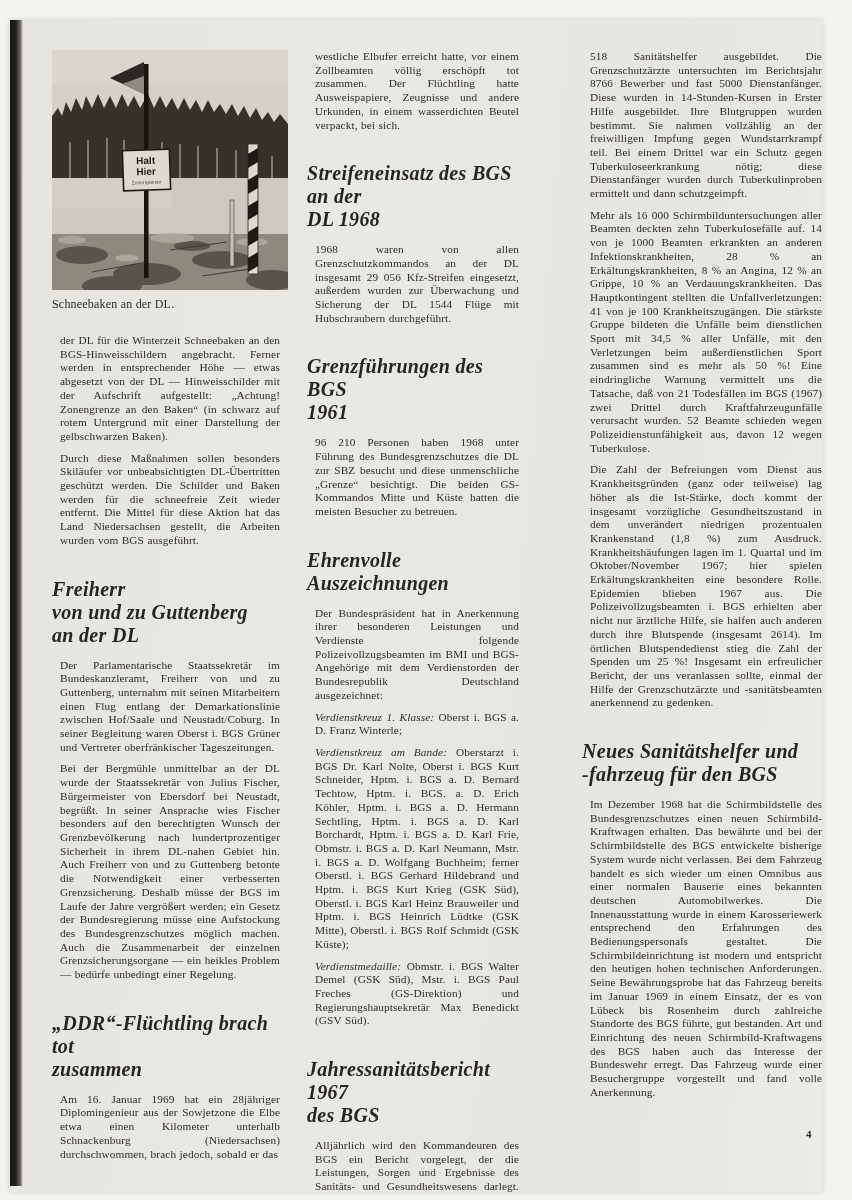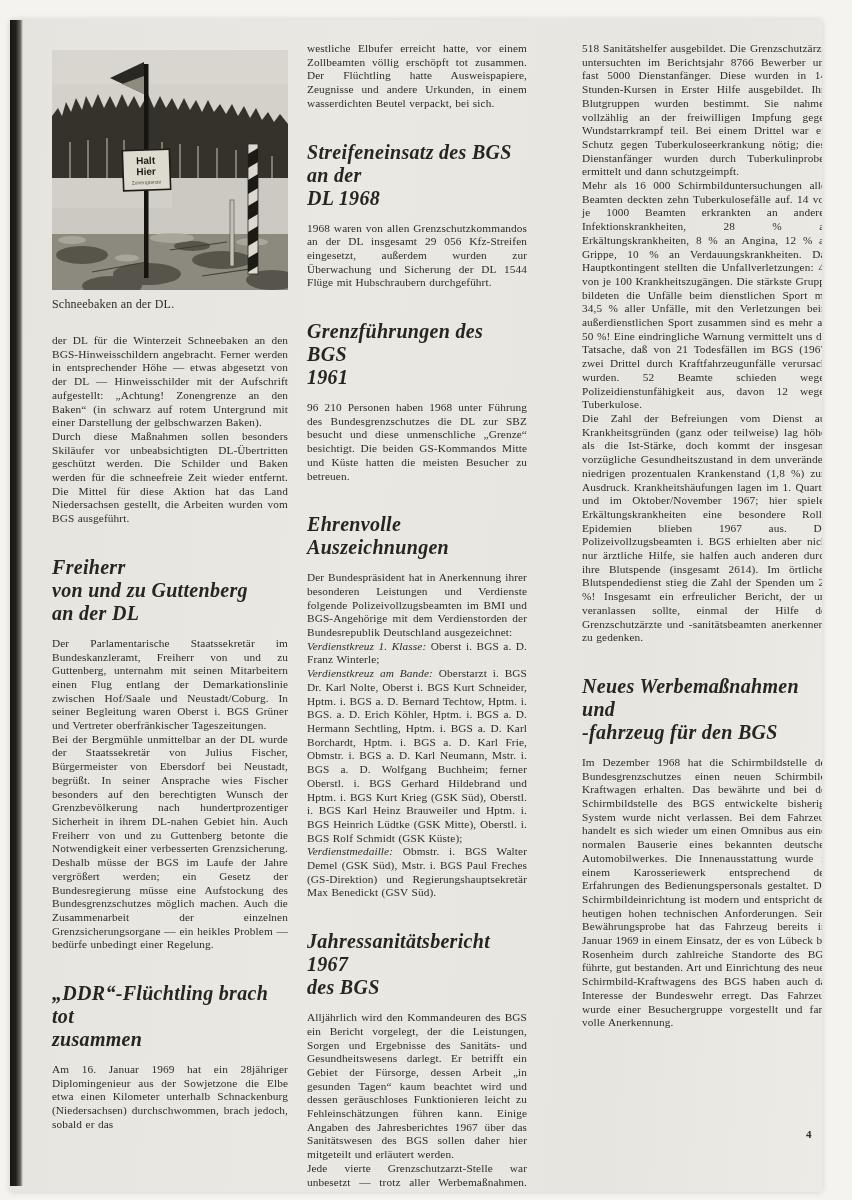--- a/index.html
+++ b/index.html
@@ -22,21 +22,21 @@
   .col{position:absolute;color:#2e2c26;}
   .col1{left:42px;top:30px;width:236px;}
   .col2{left:297px;top:22px;width:220px;}
   .col3{left:572px;top:22px;width:248px;}
   figure{margin:0 0 22px 0;}
   .photo-frame{width:236px;height:240px;display:block;}
   figcaption{
     font-size:12px;margin-top:7px;color:#2e2c26;letter-spacing:.2px;
   }
   .para{
-    margin:0;font-size:11.3px;line-height:13.7px;text-align:justify;
+    margin:8px;font-size:11.3px;line-height:13.7px;text-align:justify;
     letter-spacing:.1px;word-spacing:.5px;color:#2e2c26;
   }
   .lead{font-style:italic;}
   .heading{
     font-style:italic;font-size:20px;line-height:23px;font-weight:700;
     margin:30px 0 12px 0;white-space:pre-line;color:#27251f;letter-spacing:.3px;
   }
   .col > .blocks > .heading:first-child{margin-top:0;}
   .pagenum{
     position:absolute;left:796px;top:1108px;font-size:11px;color:#2e2c26;font-weight:700;
@@ -153,20 +153,20 @@
         <p class="para">Alljährlich wird den Kommandeuren des BGS ein Bericht vorgelegt, der die Leistungen, Sorgen und Ergebnisse des Sanitäts- und Gesundheitswesens darlegt. Er betrifft ein Gebiet der Fürsorge, dessen Arbeit „in gesunden Tagen“ kaum beachtet wird und dessen geräuschloses Funktionieren leicht zu Fehleinschätzungen führen kann. Einige Angaben des Jahresberichtes 1967 über das Sanitätswesen des BGS sollen daher hier mitgeteilt und erläutert werden.</p>
         <p class="para">Jede vierte Grenzschutzarzt-Stelle war unbesetzt — trotz aller Werbemaßnahmen. Ebenso war es bei den Grenzschutzsanitätsbeamten. Zu deren Unterstützung wurden</p>
       </div>
   </div>
 
   <div class="col col3">
     <div class="blocks">
         <p class="para">518 Sanitätshelfer ausgebildet. Die Grenzschutzärzte untersuchten im Berichtsjahr 8766 Bewerber und fast 5000 Dienstanfänger. Diese wurden in 14-Stunden-Kursen in Erster Hilfe ausgebildet. Ihre Blutgruppen wurden bestimmt. Sie nahmen vollzählig an der freiwilligen Impfung gegen Wundstarrkrampf teil. Bei einem Drittel war ein Schutz gegen Tuberkuloseerkrankung nötig; diese Dienstanfänger wurden durch Tuberkulinproben ermittelt und dann schutzgeimpft.</p>
         <p class="para">Mehr als 16 000 Schirmbilduntersuchungen aller Beamten deckten zehn Tuberkulosefälle auf. 14 von je 1000 Beamten erkrankten an anderen Infektionskrankheiten, 28 % an Erkältungskrankheiten, 8 % an Angina, 12 % an Grippe, 10 % an Verdauungskrankheiten. Das Hauptkontingent stellten die Unfallverletzungen: 41 von je 100 Krankheitszugängen. Die stärkste Gruppe bildeten die Unfälle beim dienstlichen Sport mit 34,5 % aller Unfälle, mit den Verletzungen beim außerdienstlichen Sport zusammen sind es mehr als 50 %! Eine eindringliche Warnung vermittelt uns die Tatsache, daß von 21 Todesfällen im BGS (1967) zwei Drittel durch Kraftfahrzeugunfälle verursacht wurden. 52 Beamte schieden wegen Polizeidienstunfähigkeit aus, davon 12 wegen Tuberkulose.</p>
         <p class="para">Die Zahl der Befreiungen vom Dienst aus Krankheitsgründen (ganz oder teilweise) lag höher als die Ist-Stärke, doch kommt der insgesamt vorzügliche Gesundheitszustand in dem unverändert niedrigen prozentualen Krankenstand (1,8 %) zum Ausdruck. Krankheitshäufungen lagen im 1. Quartal und im Oktober/November 1967; hier spielen Erkältungskrankheiten eine besondere Rolle. Epidemien blieben 1967 aus. Die Polizeivollzugsbeamten i. BGS erhielten aber nicht nur ärztliche Hilfe, sie halfen auch anderen durch ihre Blutspende (insgesamt 2614). Im örtlichen Blutspendedienst stieg die Zahl der Spenden um 25 %! Insgesamt ein erfreulicher Bericht, der uns veranlassen sollte, einmal der Hilfe der Grenzschutzärzte und -sanitätsbeamten anerkennend zu gedenken.</p>
-        <div class="heading">Neues Werbemaßnahmen und
+        <div class="heading">Neues Sanitätshelfer und
 -fahrzeug für den BGS</div>
         <p class="para">Im Dezember 1968 hat die Schirmbildstelle des Bundesgrenzschutzes einen neuen Schirmbild-Kraftwagen erhalten. Das bewährte und bei der Schirmbildstelle des BGS entwickelte bisherige System wurde nicht verlassen. Bei dem Fahrzeug handelt es sich wieder um einen Omnibus aus einer normalen Bauserie eines bekannten deutschen Automobilwerkes. Die Innenausstattung wurde in einem Karosseriewerk entsprechend den Erfahrungen des Bedienungspersonals gestaltet. Die Schirmbildeinrichtung ist modern und entspricht den heutigen hohen technischen Anforderungen. Seine Bewährungsprobe hat das Fahrzeug bereits im Januar 1969 in einem Einsatz, der es von Lübeck bis Rosenheim durch zahlreiche Standorte des BGS führte, gut bestanden. Art und Einrichtung des neuen Schirmbild-Kraftwagens des BGS haben auch das Interesse der Bundeswehr erregt. Das Fahrzeug wurde einer Besuchergruppe vorgestellt und fand volle Anerkennung.</p>
       </div>
   </div>
 
   <div class="pagenum">4</div>
 </div>
 
 </body></html>

